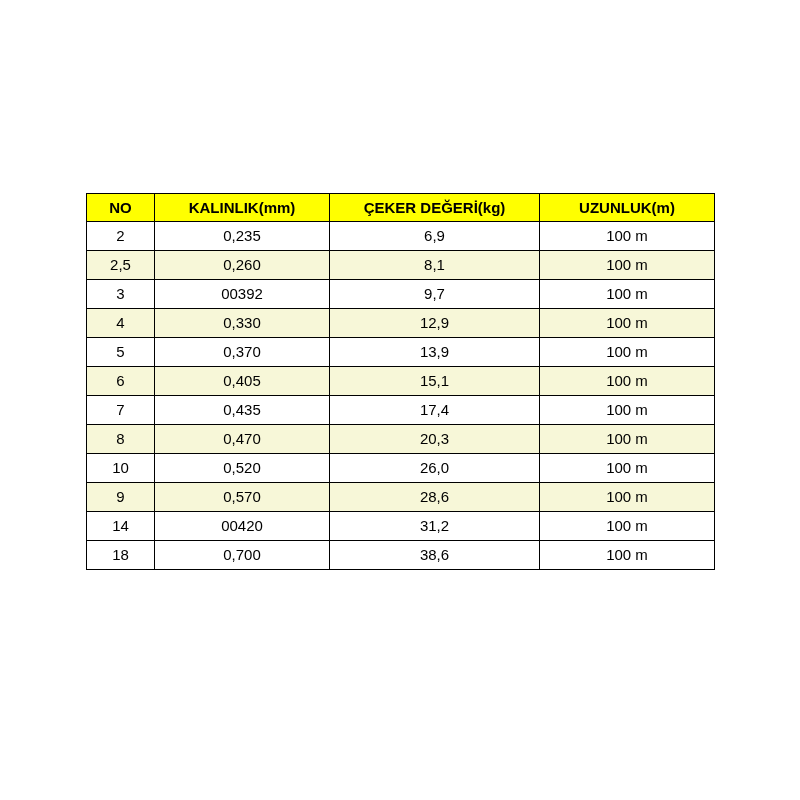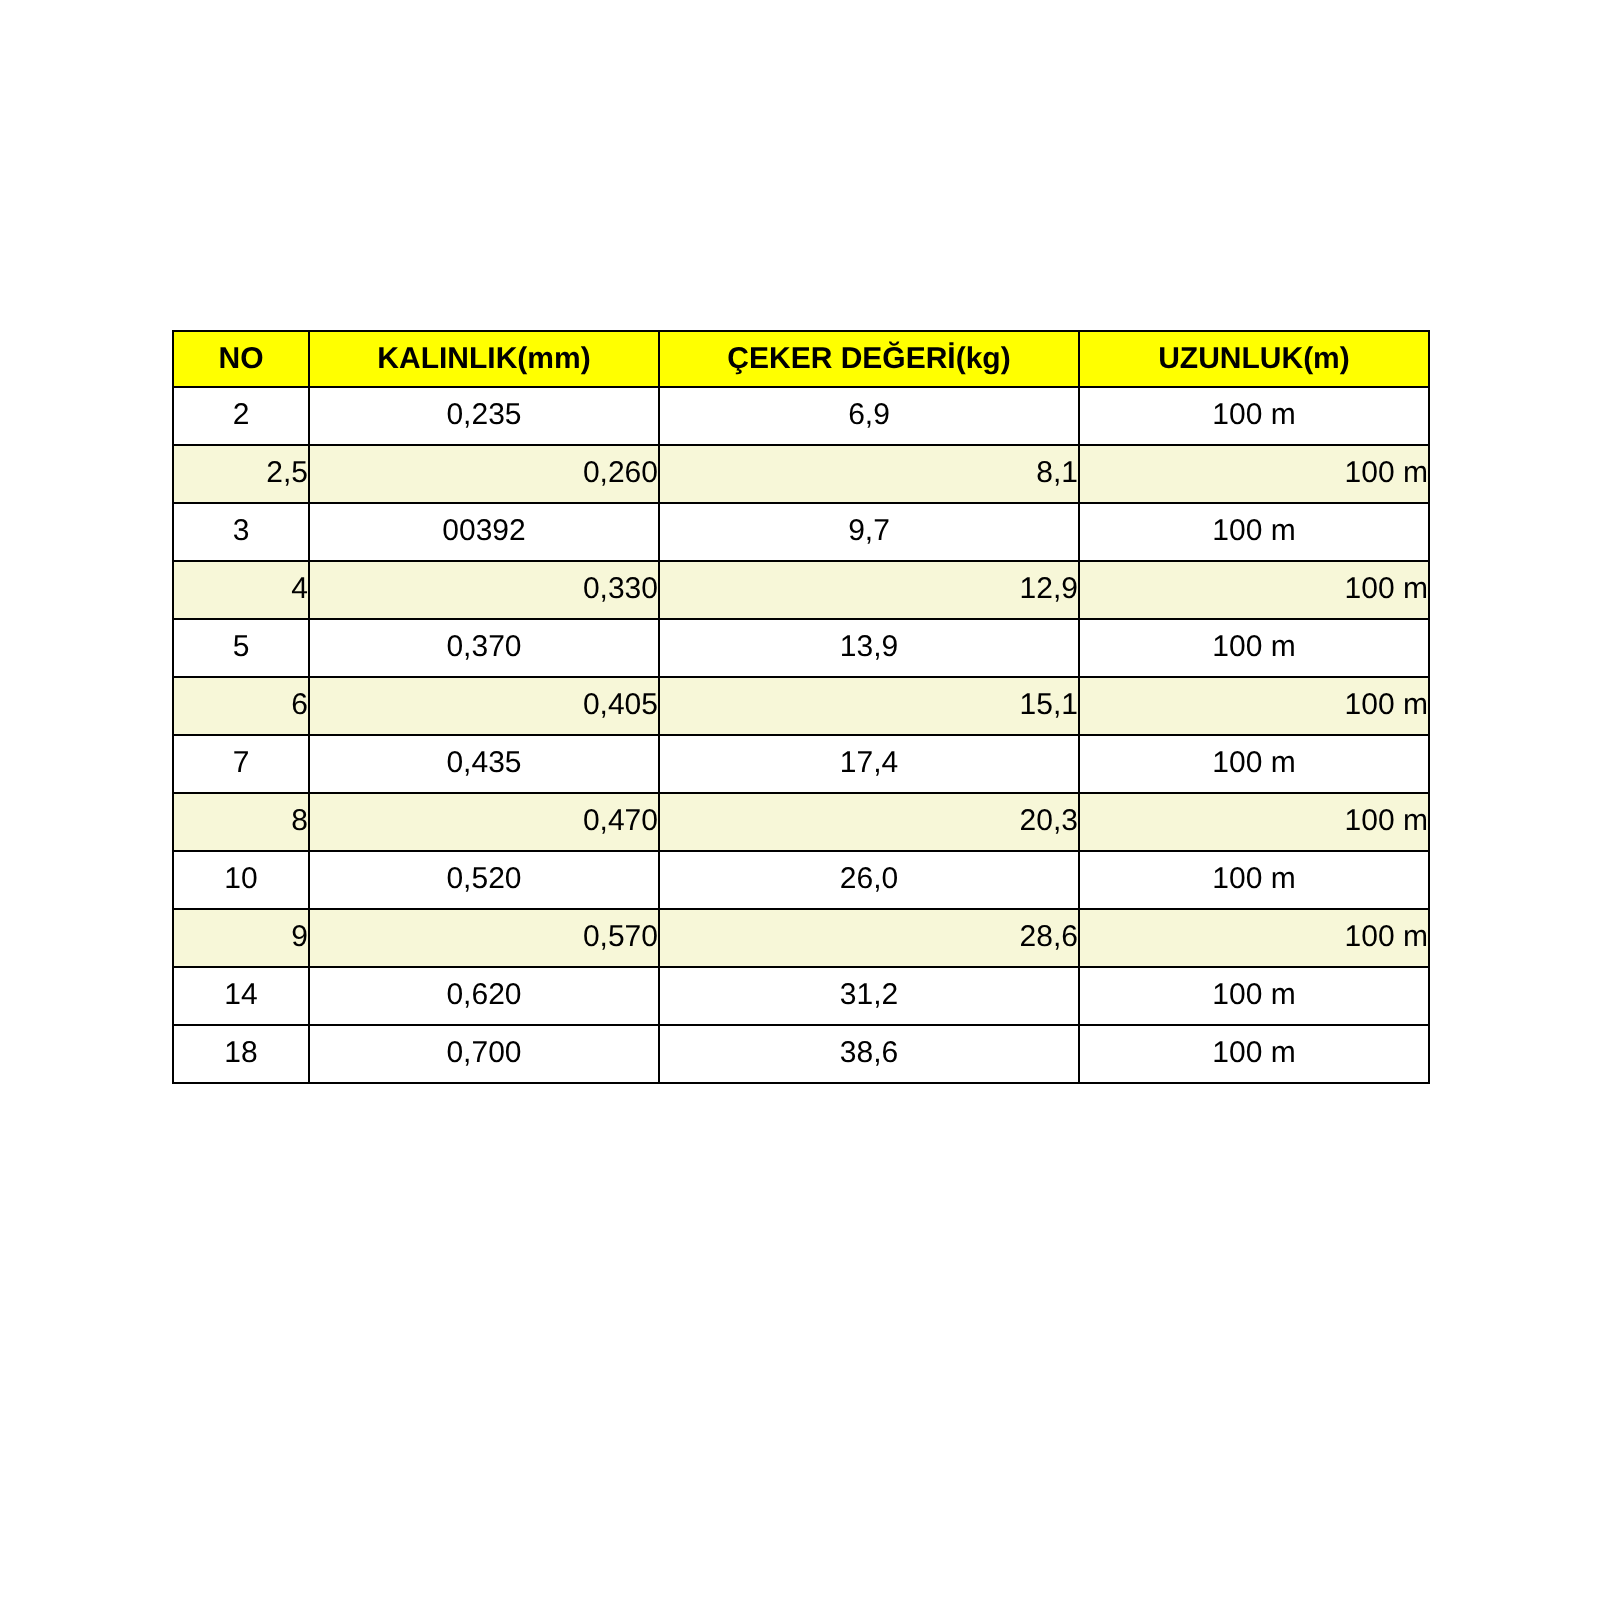--- a/index.html
+++ b/index.html
@@ -9,20 +9,21 @@
     height: 800px;
     background: #ffffff;
     font-family: "Liberation Sans", sans-serif;
   }
   #page {
     position: relative;
     width: 800px;
     height: 684px;
     overflow: hidden;
     background: #ffffff;
+    margin-top: 28px;
   }
   #spec-table {
     position: absolute;
     left: 86px;
     top: 165px;
     width: 628px;
     border-collapse: collapse;
     table-layout: fixed;
     font-size: 15px;
     color: #000000;
@@ -46,21 +47,20 @@
     font-weight: bold;
     height: 27px;
     line-height: 27px;
     font-size: 15px;
   }
   #spec-table tbody tr.row-white td {
     background: #ffffff;
   }
   #spec-table tbody tr.row-tint td {
     background: #f7f7d8;
-    text-align: right;
   }
 </style>
 </head>
 <body>
 
 <div id="page">
   <table id="spec-table">
     <colgroup>
       <col class="c-no">
       <col class="c-thick">
@@ -131,21 +131,21 @@
           <td>100 m</td>
         </tr>
         <tr class="row-tint">
           <td>9</td>
           <td>0,570</td>
           <td>28,6</td>
           <td>100 m</td>
         </tr>
         <tr class="row-white">
           <td>14</td>
-          <td>0,620</td>
+          <td>00420</td>
           <td>31,2</td>
           <td>100 m</td>
         </tr>
         <tr class="row-white">
           <td>18</td>
           <td>0,700</td>
           <td>38,6</td>
           <td>100 m</td>
         </tr>
       </tbody>

